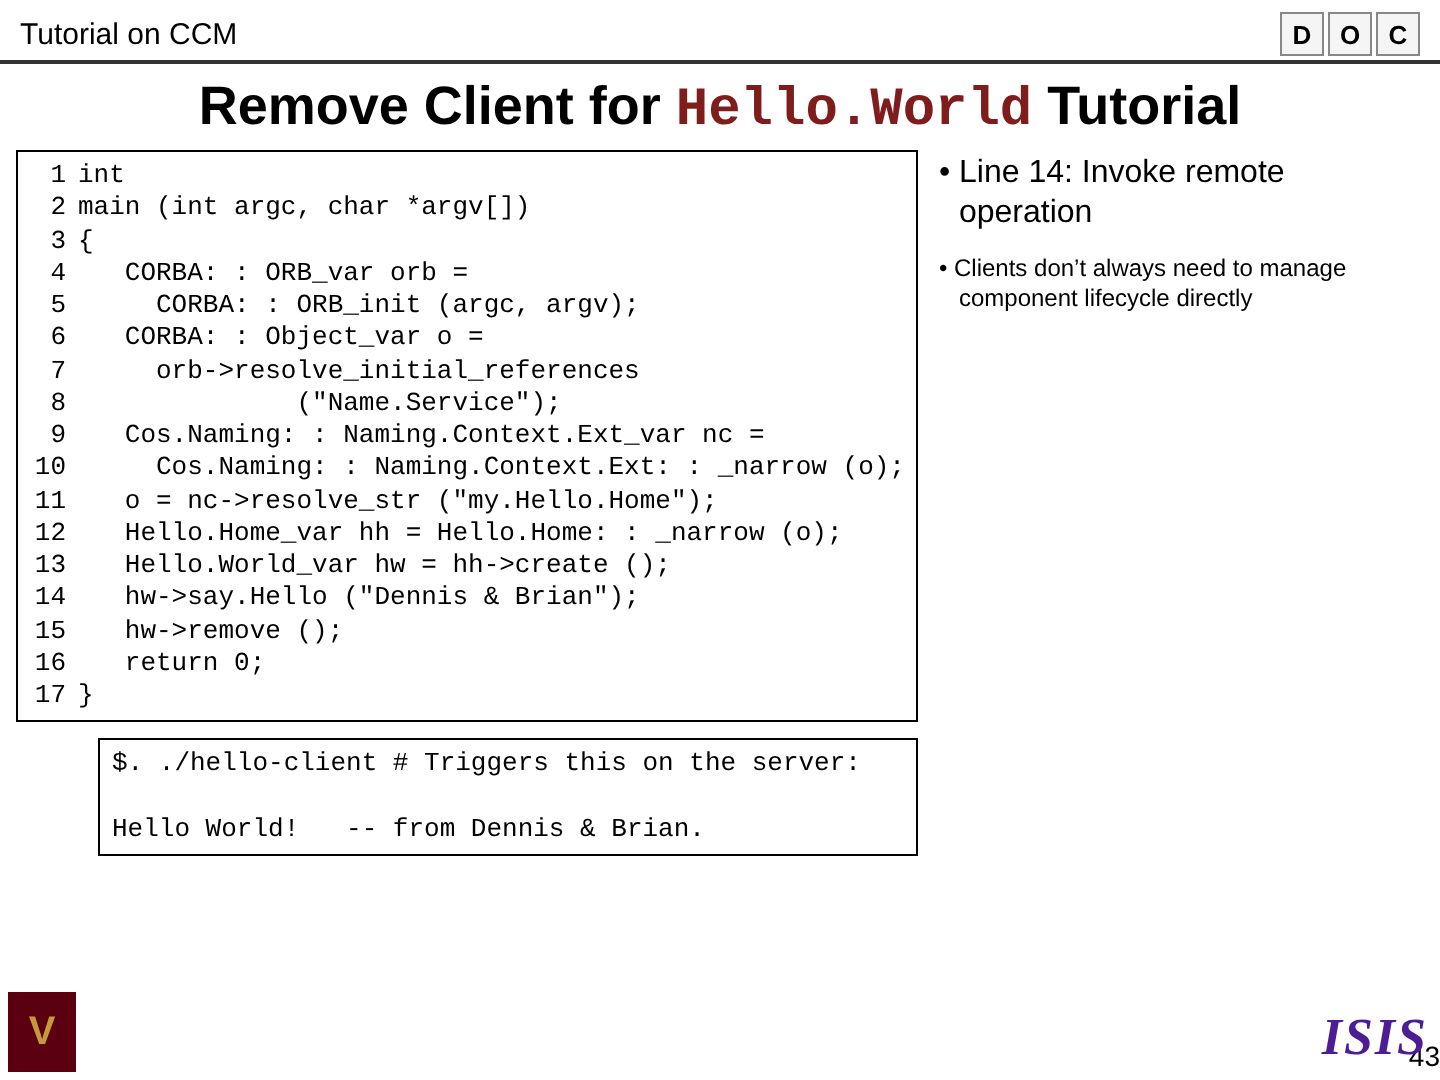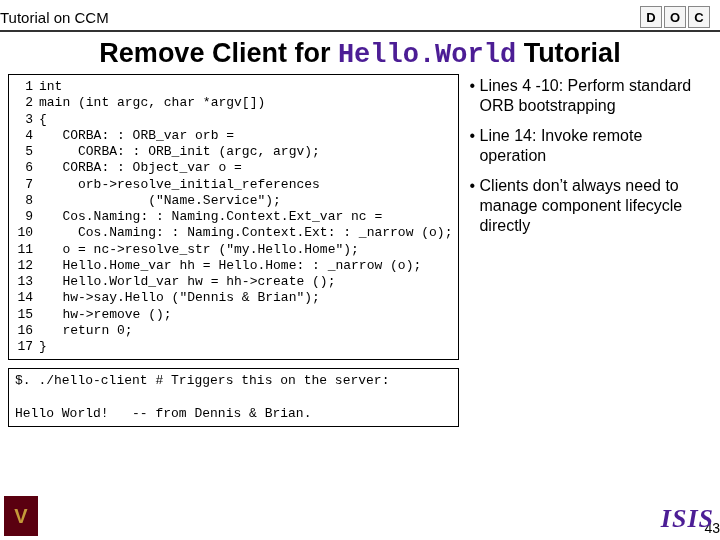--- a/index.html
+++ b/index.html
@@ -9,21 +9,21 @@
     font-family: Arial, Helvetica, sans-serif;
     background: #fff;
     color: #000;
     position: relative;
     overflow: hidden;
   }
   .header {
     display: flex;
     justify-content: space-between;
     align-items: center;
-    padding: 6px 10px 2px 0;
+    padding: 6px 10px 2px 10px;
     border-bottom: 2px solid #333;
     font-size: 15px;
   }
   .header-left, .header-right { font-weight: normal; }
   .logo {
     display: inline-flex;
     align-items: center;
     gap: 2px;
   }
   .logo-cell {
@@ -36,21 +36,21 @@
     background: #f5f5f5;
   }
   .title {
     text-align: center;
     font-size: 27px;
     margin: 6px 0 4px 0;
     color: #000;
   }
   .title .mono {
     font-family: "Courier New", monospace;
-    color: #4c1d95;
+    color: #7f1d1d;
   }
   .main {
     display: flex;
     padding: 0 8px;
     gap: 6px;
   }
   .left-col {
     flex: 0 0 430px;
   }
   .right-col {
@@ -61,28 +61,28 @@
   }
   .code-box, .term-box {
     border: 1.5px solid #000;
     padding: 4px 6px;
     font-family: "Courier New", monospace;
     font-size: 13px;
     line-height: 1.25;
     white-space: pre;
     margin-bottom: 8px;
   }
-  .term-box { white-space: pre-wrap; }
+  .term-box { white-space: pre-wrap; margin-left: 41px; }
   .bullet {
     margin-bottom: 10px;
     text-indent: -10px;
     padding-left: 14px;
   }
   .bullet-sub {
-    font-size: 16px;
+    font-size: 12px;
     margin-top: 4px;
   }
   .footer {
     position: absolute;
     bottom: 4px;
     left: 0; right: 0;
     text-align: right;
     font-size: 14px;
   }
   .footer-left-badge {
@@ -126,21 +126,20 @@
 </h1>
 
 <div class="main">
   <div class="left-col">
     <div class="code-box" id="code-box"><div class="codeline"><span class="ln">1</span><span>int</span></div><div class="codeline"><span class="ln">2</span><span>main (int argc, char *argv[])</span></div><div class="codeline"><span class="ln">3</span><span>{</span></div><div class="codeline"><span class="ln">4</span><span>   CORBA: : ORB_var orb =</span></div><div class="codeline"><span class="ln">5</span><span>     CORBA: : ORB_init (argc, argv);</span></div><div class="codeline"><span class="ln">6</span><span>   CORBA: : Object_var o =</span></div><div class="codeline"><span class="ln">7</span><span>     orb-&gt;resolve_initial_references</span></div><div class="codeline"><span class="ln">8</span><span>              ("Name.Service");</span></div><div class="codeline"><span class="ln">9</span><span>   Cos.Naming: : Naming.Context.Ext_var nc =</span></div><div class="codeline"><span class="ln">10</span><span>     Cos.Naming: : Naming.Context.Ext: : _narrow (o);</span></div><div class="codeline"><span class="ln">11</span><span>   o = nc-&gt;resolve_str ("my.Hello.Home");</span></div><div class="codeline"><span class="ln">12</span><span>   Hello.Home_var hh = Hello.Home: : _narrow (o);</span></div><div class="codeline"><span class="ln">13</span><span>   Hello.World_var hw = hh-&gt;create ();</span></div><div class="codeline"><span class="ln">14</span><span>   hw-&gt;say.Hello ("Dennis &amp; Brian");</span></div><div class="codeline"><span class="ln">15</span><span>   hw-&gt;remove ();</span></div><div class="codeline"><span class="ln">16</span><span>   return 0;</span></div><div class="codeline"><span class="ln">17</span><span>}</span></div></div>
     <div class="term-box"><span>$. ./hello-client # Triggers this on the server:</span>
 
 <span>Hello World!   -- from Dennis &amp; Brian.</span></div>
   </div>
   <div class="right-col" id="bullets">
-      <div class="bullet">• Lines 4 -10: Perform standard ORB bootstrapping</div>
       <div class="bullet">• Line 14: Invoke remote operation</div>
       <div class="bullet bullet-sub">• Clients don’t always need to manage component lifecycle directly</div>
     </div>
 </div>
 
 <div class="footer-left-badge">V</div>
 <div class="footer">43</div>
 <div class="footer-right-logo">ISIS</div>
 
 </body></html>

